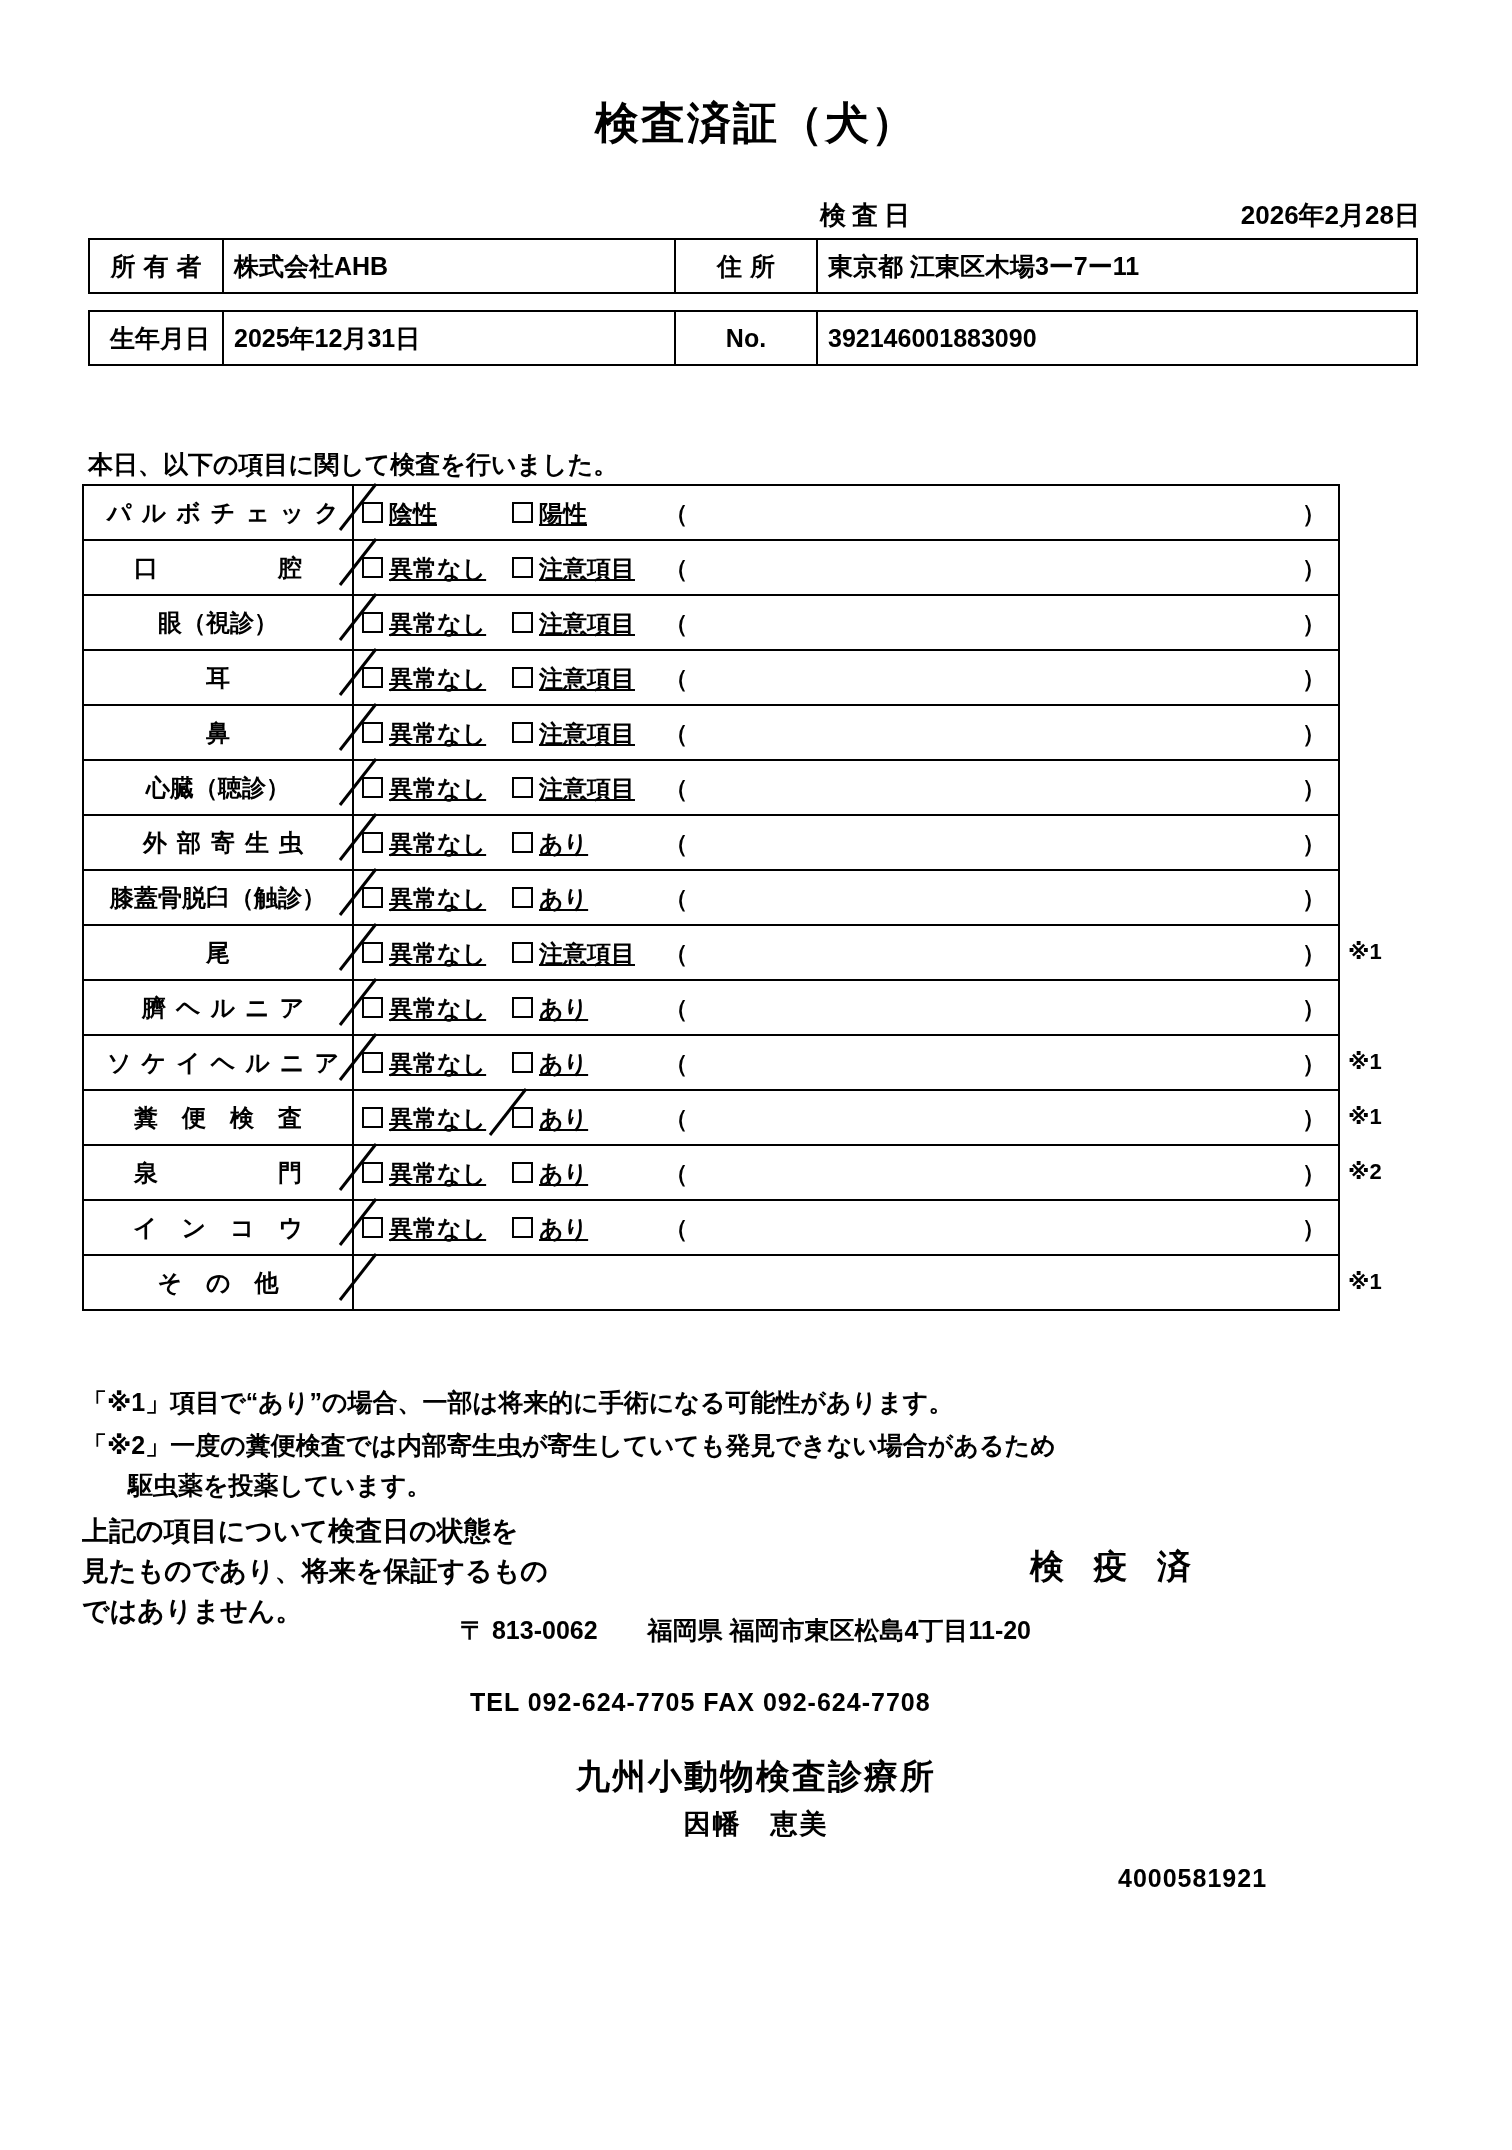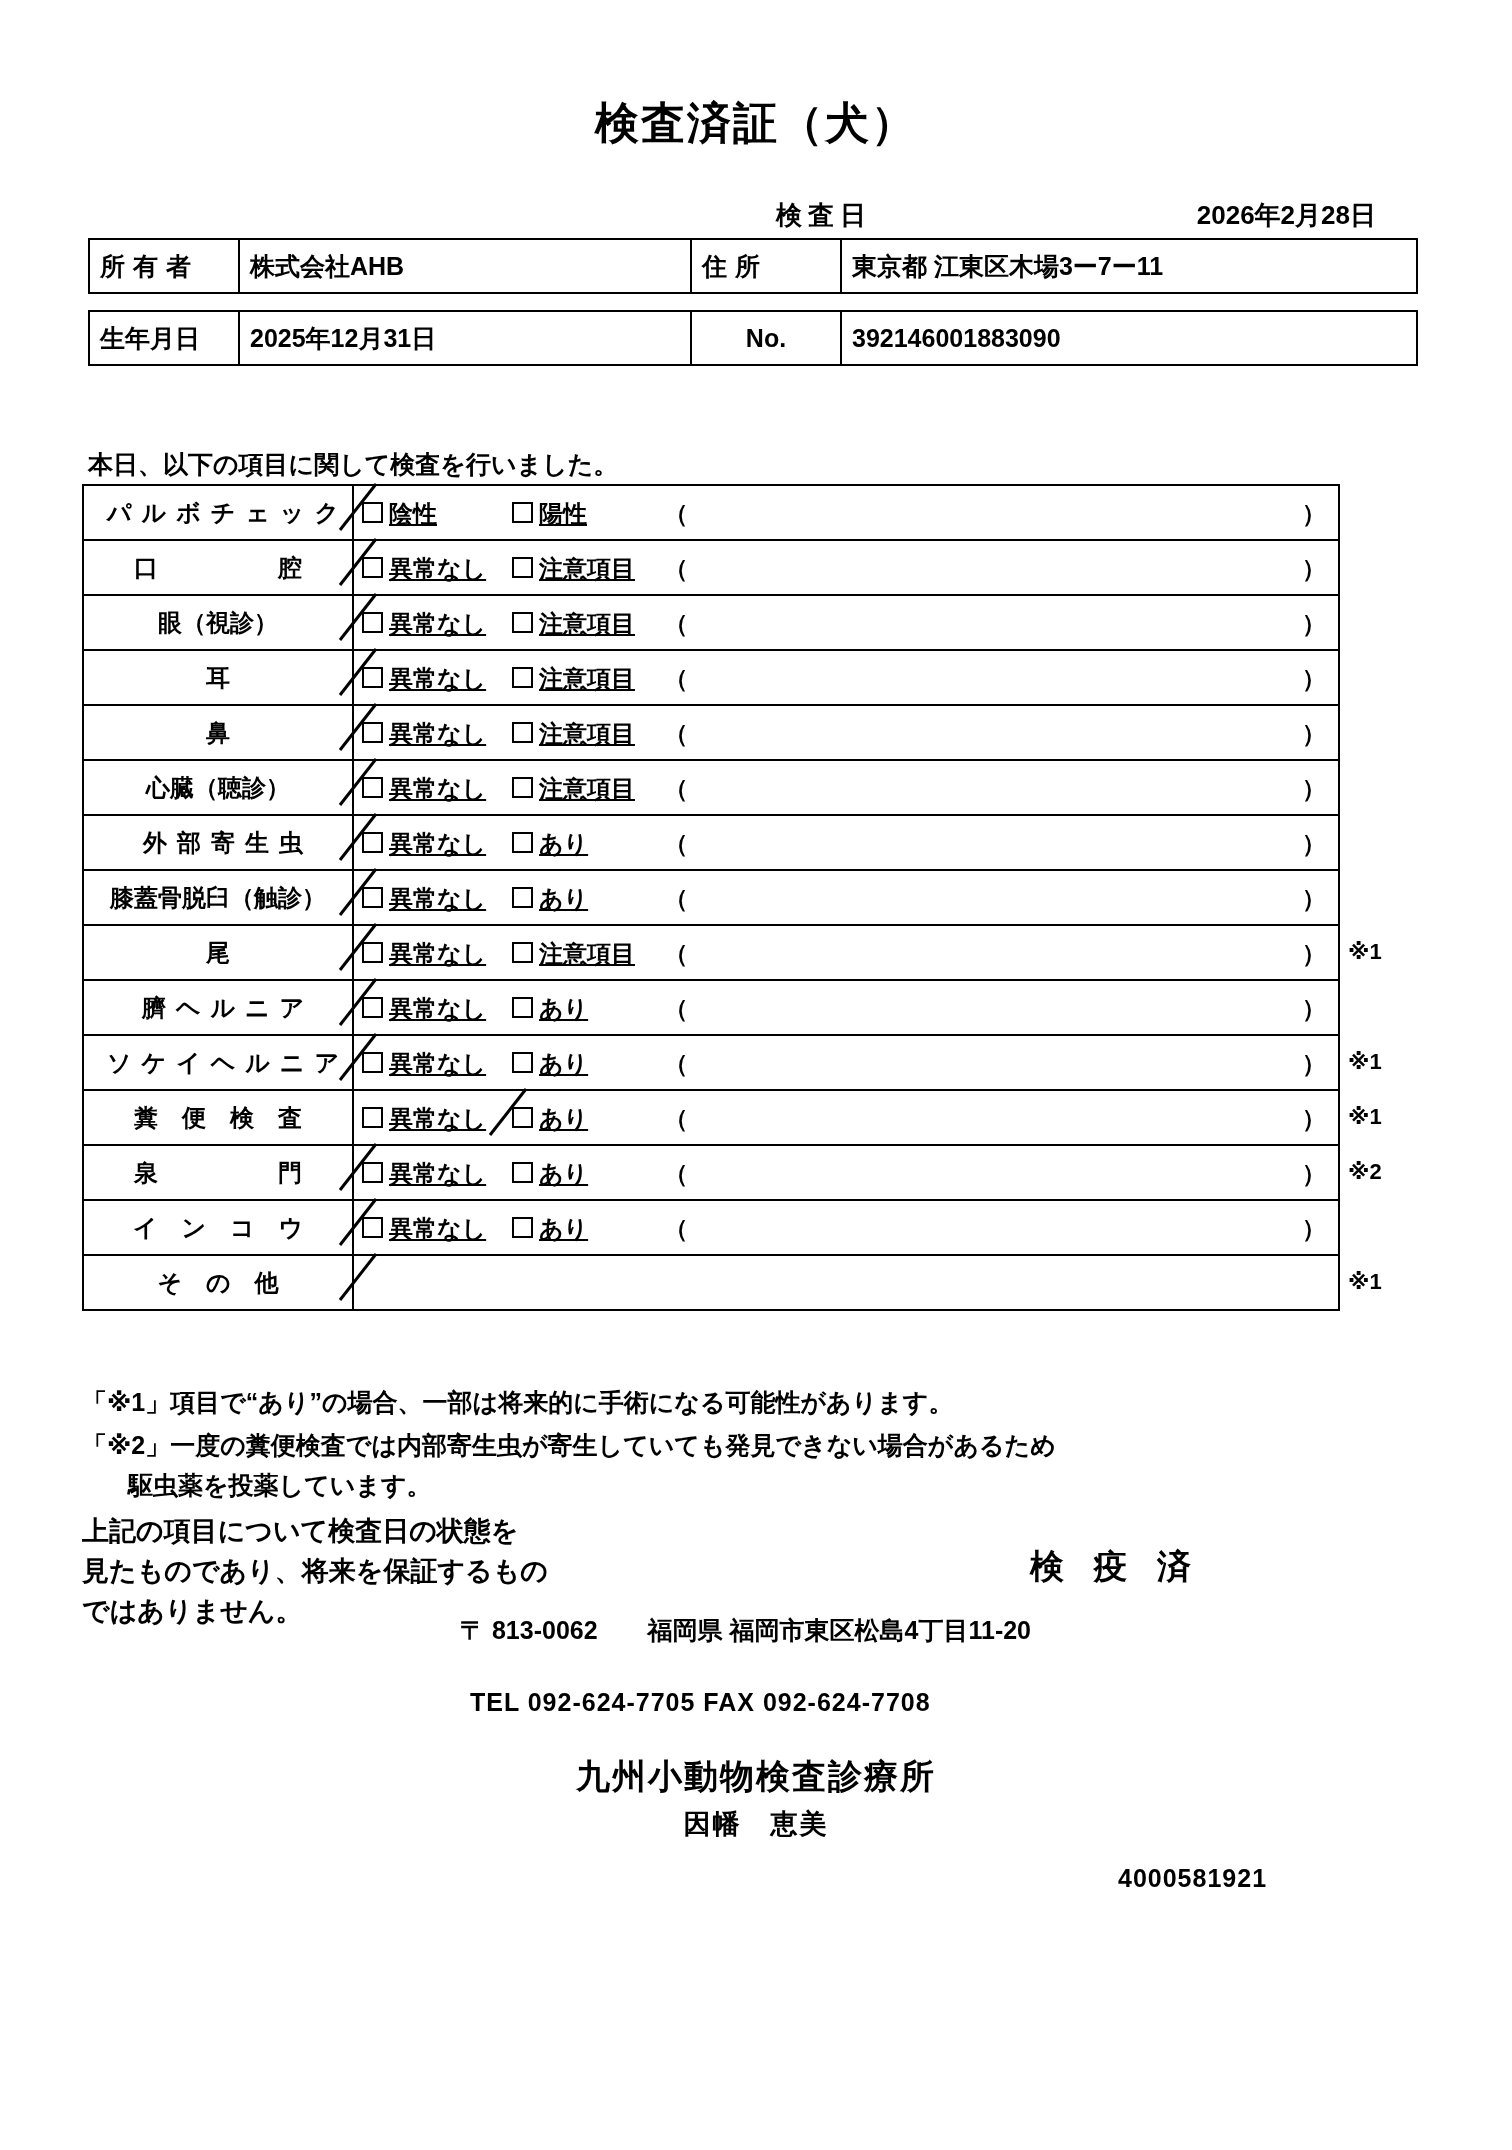--- a/index.html
+++ b/index.html
@@ -30,21 +30,21 @@
     width: 1512px;
     text-align: center;
     font-size: 44px;
     font-weight: bold;
     letter-spacing: 2px;
   }
 
   
   .date-row {
     position: absolute;
-    left: 776px; top: 182px;
+    left: 820px; top: 182px;
     width: 600px;
     height: 34px;
     font-size: 26px;
     font-weight: bold;
     display: flex;
     align-items: center;
   }
   .date-row .lbl { width: 200px; letter-spacing: 6px; }
   .date-row .val { flex: 1; text-align: right; letter-spacing: 0px; }
 
@@ -58,23 +58,23 @@
   }
   .hdr td {
     border: 2px solid #000;
     height: 52px;
     padding: 0 10px;
     font-weight: bold;
     vertical-align: middle;
     white-space: nowrap;
   }
   .hdr td.lab {
-    text-align: left;
+    text-align: center;
     letter-spacing: 8px;
-    padding-right: 18px;
+    padding-right: 2px;
   }
   .hdr td.lab-n {
     text-align: center;
     letter-spacing: 0px;
   }
   .hdr td.val { text-align: left; }
   .hdr td.val-r { text-align: right; padding-right: 16px; }
   .gap-row td { border: none; height: 16px; padding: 0; }
 
   

